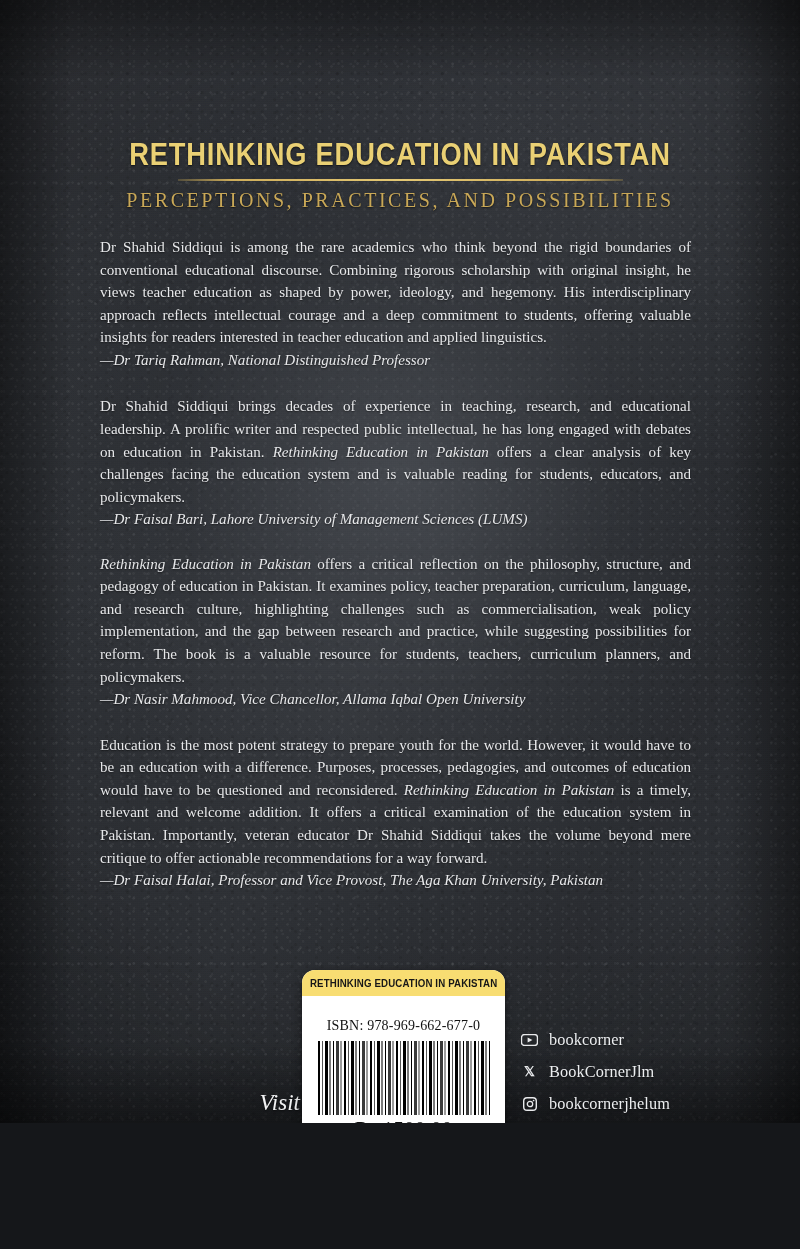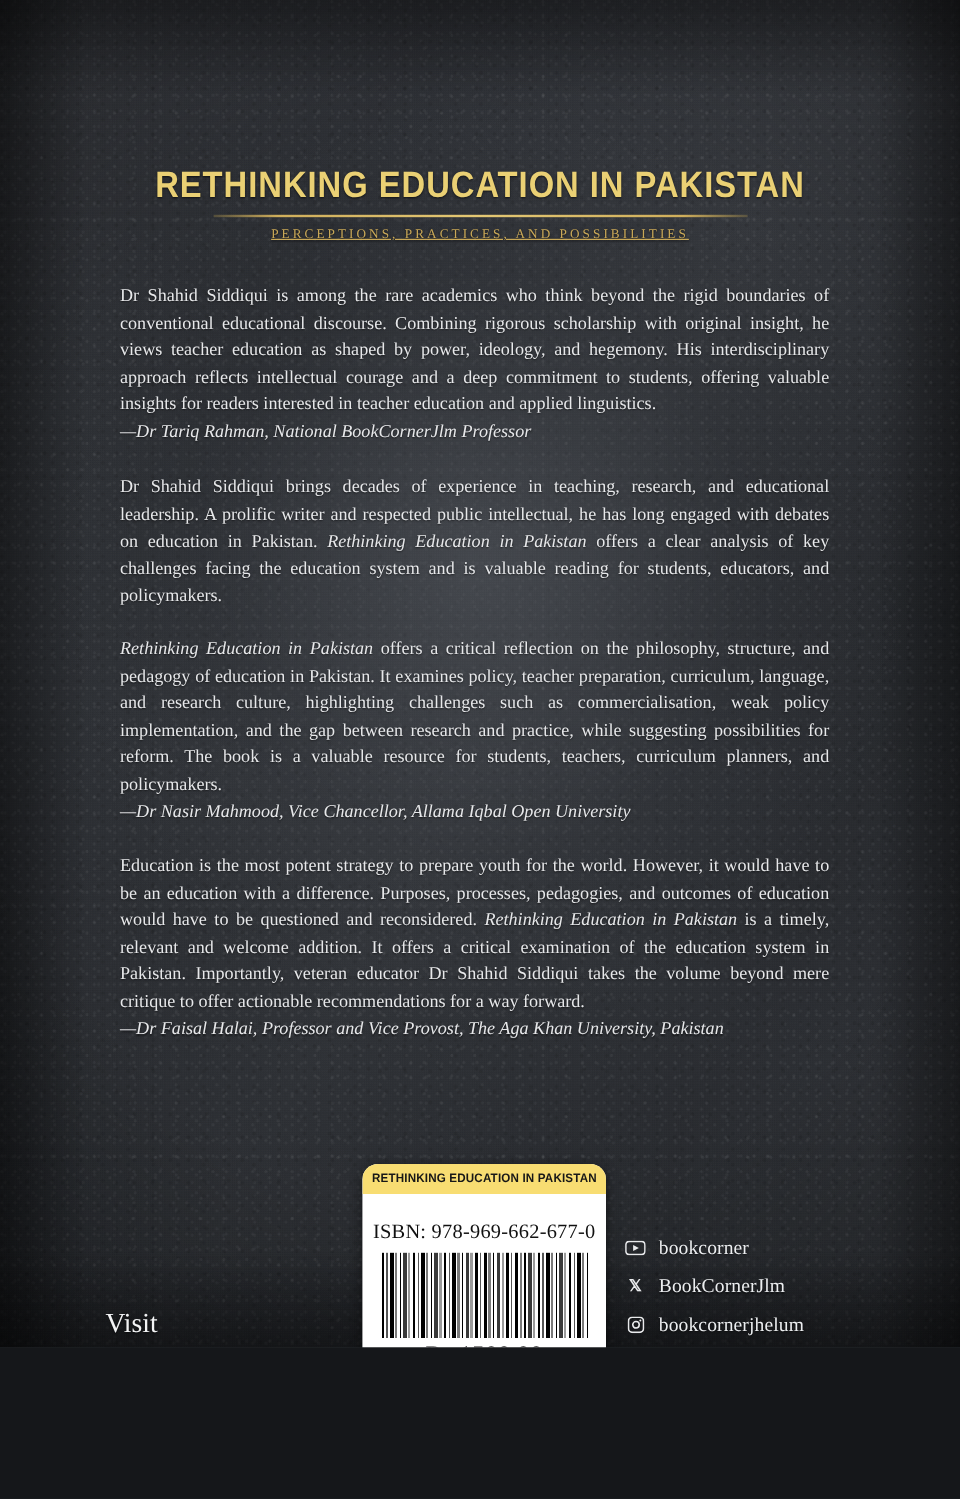--- a/index.html
+++ b/index.html
@@ -69,25 +69,24 @@
   }
   .rule {
     width: 445px;
     height: 1.5px;
     margin: 9px auto 0;
     background: linear-gradient(90deg, rgba(198,168,82,0.25) 0%, #cfae5b 12%, #e4c874 50%, #cfae5b 88%, rgba(198,168,82,0.25) 100%);
   }
   .subtitle {
     margin: 8px 0 0;
     font-family: "Liberation Serif", serif;
-    font-size: 11px;
+    font-size: 20px;
     letter-spacing: 2.55px;
     color: #c9a857;
     text-shadow: 0 1px 2px rgba(0,0,0,0.6);
-    text-decoration: underline;
   }
 
   
   .blurbs {
     position: absolute;
     left: 100px;
     top: 236px;
     width: 591px;
   }
   .blurb { margin-bottom: 25px; }
@@ -112,25 +111,26 @@
     text-shadow: 0 1px 1.5px rgba(0,0,0,0.55);
   }
   .b1 { margin-bottom: 24px; }
   .b2 { margin-bottom: 22px; }
   .b3 { margin-bottom: 23px; }
   .visit {
     position: absolute;
     left: 88px;
     top: 1088px;
     width: 212px;
-    text-align: left;
+    text-align: right;
     color: #f2f3f4;
     font-size: 23px;
     line-height: 1.3;
     text-shadow: 0 1px 2px rgba(0,0,0,0.6);
+    font-style: italic;
   }
 
   
   .barcard {
     position: absolute;
     left: 302px;
     top: 970px;
     width: 203px;
     height: 172px;
     background: #ffffff;
@@ -153,21 +153,21 @@
     font-family: "Liberation Sans", sans-serif;
     font-weight: 700;
     font-size: 10.3px;
     letter-spacing: 0.15px;
     color: #171717;
     transform: scaleX(0.94);
     white-space: nowrap;
   }
   .bc-isbn {
     margin-top: 22px;
-    font-size: 17px;
+    font-size: 14px;
     color: #111;
     letter-spacing: 0.2px;
     white-space: nowrap;
   }
   .bc-bars {
     margin-top: 7px;
     width: 172px;
     height: 76px;
     background-image: repeating-linear-gradient(
       90deg,
@@ -249,27 +249,28 @@
     <h1 class="title">RETHINKING EDUCATION IN PAKISTAN</h1>
     <div class="rule"></div>
     <div class="subtitle">PERCEPTIONS, PRACTICES, AND POSSIBILITIES</div>
   </div>
 
   <div class="blurbs">
     <div class="blurb b1">
       <p>
         <span>Dr Shahid Siddiqui is among the rare academics who think beyond the rigid boundaries of conventional educational discourse. Combining rigorous scholarship with original insight, he views teacher education as shaped by power, ideology, and hegemony. His interdisciplinary approach reflects intellectual courage and a deep commitment to students, offering valuable insights for readers interested in teacher education and applied linguistics.</span><em></em><span></span>
       </p>
-      <p class="attrib">—Dr Tariq Rahman, National BookCornerJlm Professor</p>
+      <p class="attrib">—Dr Tariq Rahman, National Distinguished Professor</p>
     </div>
 
     <div class="blurb b2">
       <p>
         <span>Dr Shahid Siddiqui brings decades of experience in teaching, research, and educational leadership. A prolific writer and respected public intellectual, he has long engaged with debates on education in Pakistan. </span><em>Rethinking Education in Pakistan</em><span> offers a clear analysis of key challenges facing the education system and is valuable reading for students, educators, and policymakers.</span>
       </p>
+      <p class="attrib">—Dr Faisal Bari, Lahore University of Management Sciences (LUMS)</p>
     </div>
 
     <div class="blurb b3">
       <p>
         <span></span><em>Rethinking Education in Pakistan</em><span> offers a critical reflection on the philosophy, structure, and pedagogy of education in Pakistan. It examines policy, teacher preparation, curriculum, language, and research culture, highlighting challenges such as commercialisation, weak policy implementation, and the gap between research and practice, while suggesting possibilities for reform. The book is a valuable resource for students, teachers, curriculum planners, and policymakers.</span>
       </p>
       <p class="attrib">—Dr Nasir Mahmood, Vice Chancellor, Allama Iqbal Open University</p>
     </div>
 
     <div class="blurb">

